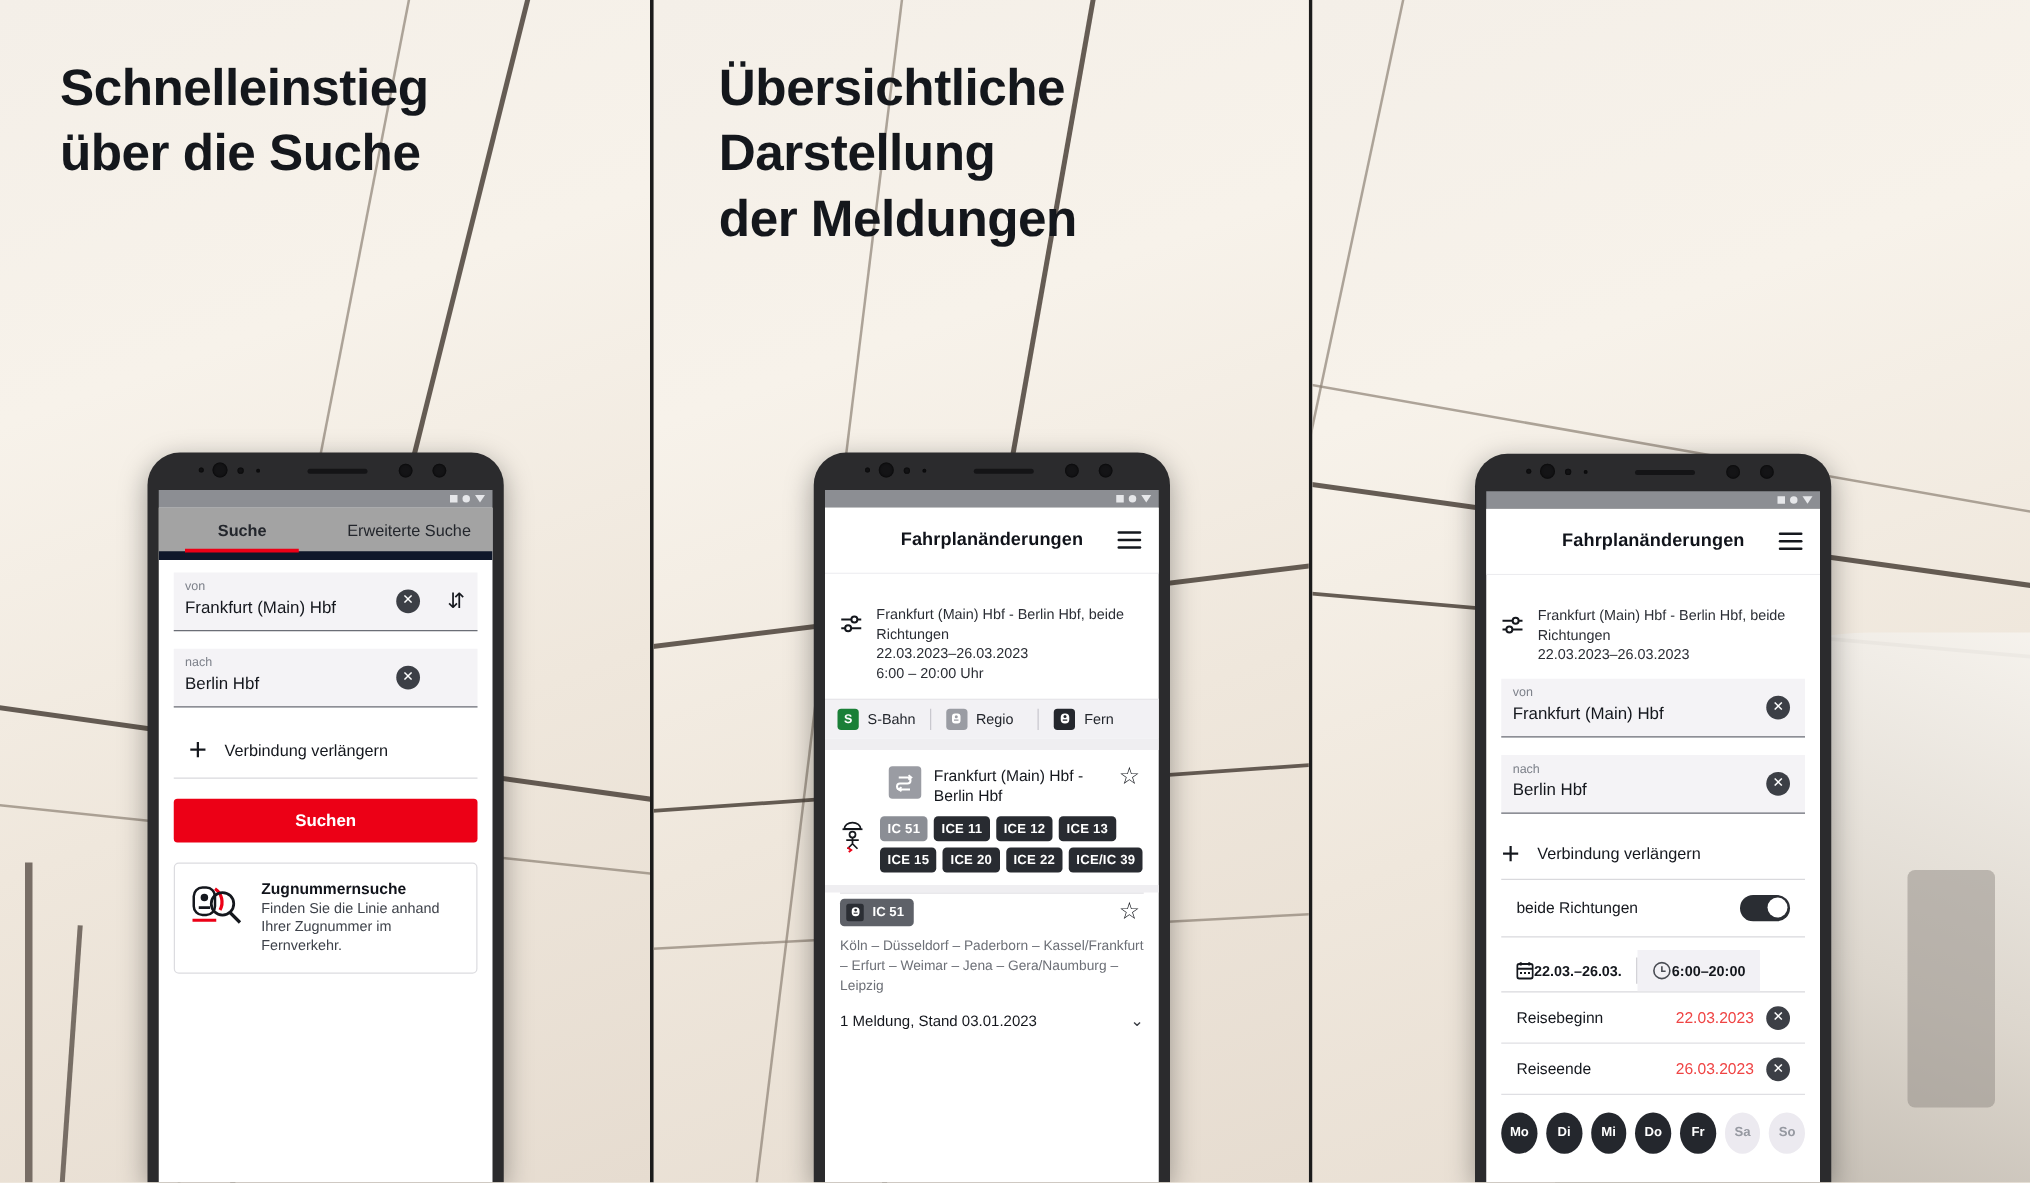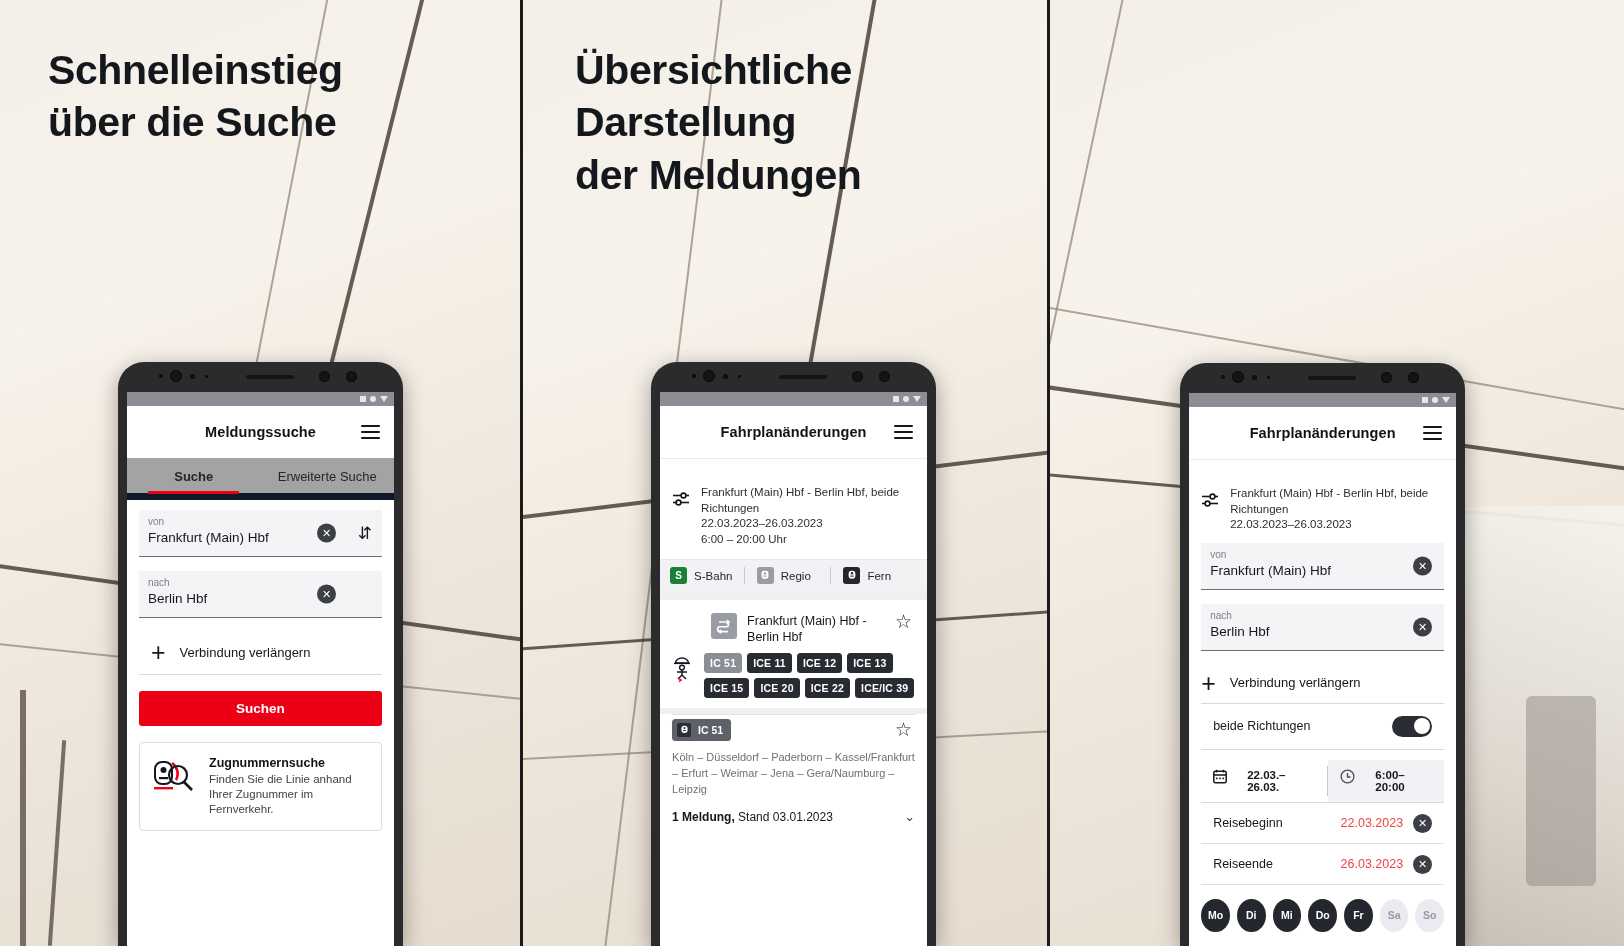--- a/index.html
+++ b/index.html
@@ -150,35 +150,35 @@
   .line-chip { display:flex; align-items:center; gap:7px; background:#5e6168;
     border-radius:3.5px; padding:4px 8px 4px 5px; }
   .line-chip .pic { width:14px;height:14px;border-radius:2px;background:#2b2e34;
     display:flex;align-items:center;justify-content:center; }
   .line-chip .ln { color:#fff; font-size:10.5px; font-weight:bold; }
 
   .route-text { font-size:11px; color:#6d7077; line-height:16px; padding:2px 12px 0; }
   .meldung-row { display:flex; align-items:center; justify-content:space-between;
     padding:12px 12px 10px; }
   .meldung-row .m1 { font-size:12px; color:#14171d; }
-  .meldung-row .m1 b { font-weight:bold; }
+  .meldung-row .m1 b { font-weight:normal; }
   .chev { font-size:13px; color:#3c3f46; }
 
   
   .toggle-row { display:flex; align-items:center; justify-content:space-between;
     padding:12px 12px 12px; border-bottom:1px solid #d9d9dd; margin:0 12px; }
   .toggle-row .lbl { font-size:12.5px; color:#14171d; }
   .switch { width:40px; height:21px; border-radius:11px; background:#2a2d33;
     position:relative; }
   .switch .knob { position:absolute; top:2.5px; right:2.5px; width:16px; height:16px;
     border-radius:50%; background:#fff; }
 
   .chipbar { display:flex; align-items:stretch; margin:10px 12px 0;
     border-bottom:1px solid #d9d9dd; }
-  .chip { display:flex; align-items:flex-start; gap:20px; padding:9px 12px;
+  .chip { display:flex; align-items:flex-end; gap:0; padding:9px 12px;
     font-size:11.5px; font-weight:bold; color:#14171d; }
   .chip.sel { background:#f2f1f5; }
   .chip-div { width:1px; background:#c6c5cb; margin:6px 0; }
 
   .kv-row { display:flex; align-items:center; justify-content:space-between;
     padding:11px 12px 10px; margin:0 12px; border-bottom:1px solid #dfdfe3; gap:10px; }
   .kv-row .k { font-size:12.5px; color:#14171d; }
   .kv-row .v { font-size:12.5px; color:#ef4444; margin-left:auto; }
   .kv-x { width:19px; height:19px; border-radius:50%; background:#3c3f46; color:#fff;
     font-size:11px; line-height:19px; text-align:center; flex:0 0 19px; }
@@ -217,28 +217,20 @@
         <div class="cam" style="left:201px;top:9px;width:11px;height:11px;"></div>
         <div class="cam" style="left:228px;top:9px;width:11px;height:11px;"></div>
       </div>
       <div class="statusbar">
         <div class="sb-sq"></div>
         <div class="sb-ci"></div>
         <div class="sb-tri"></div>
       </div>
       <div class="screen" style="height:540px;">
 
-        <div class="app-header">
-          <div class="app-title">Meldungssuche</div>
-          <div class="burger">
-              <i></i>
-              <i></i>
-              <i></i>
-            </div>
-        </div>
 
         <div class="tabs">
           <div class="tab active">Suche</div>
           <div class="tab">Erweiterte Suche</div>
         </div>
 
         <div class="fields">
           <div class="field">
             <div class="field-label">von</div>
             <div class="field-value">Frankfurt (Main) Hbf</div>

